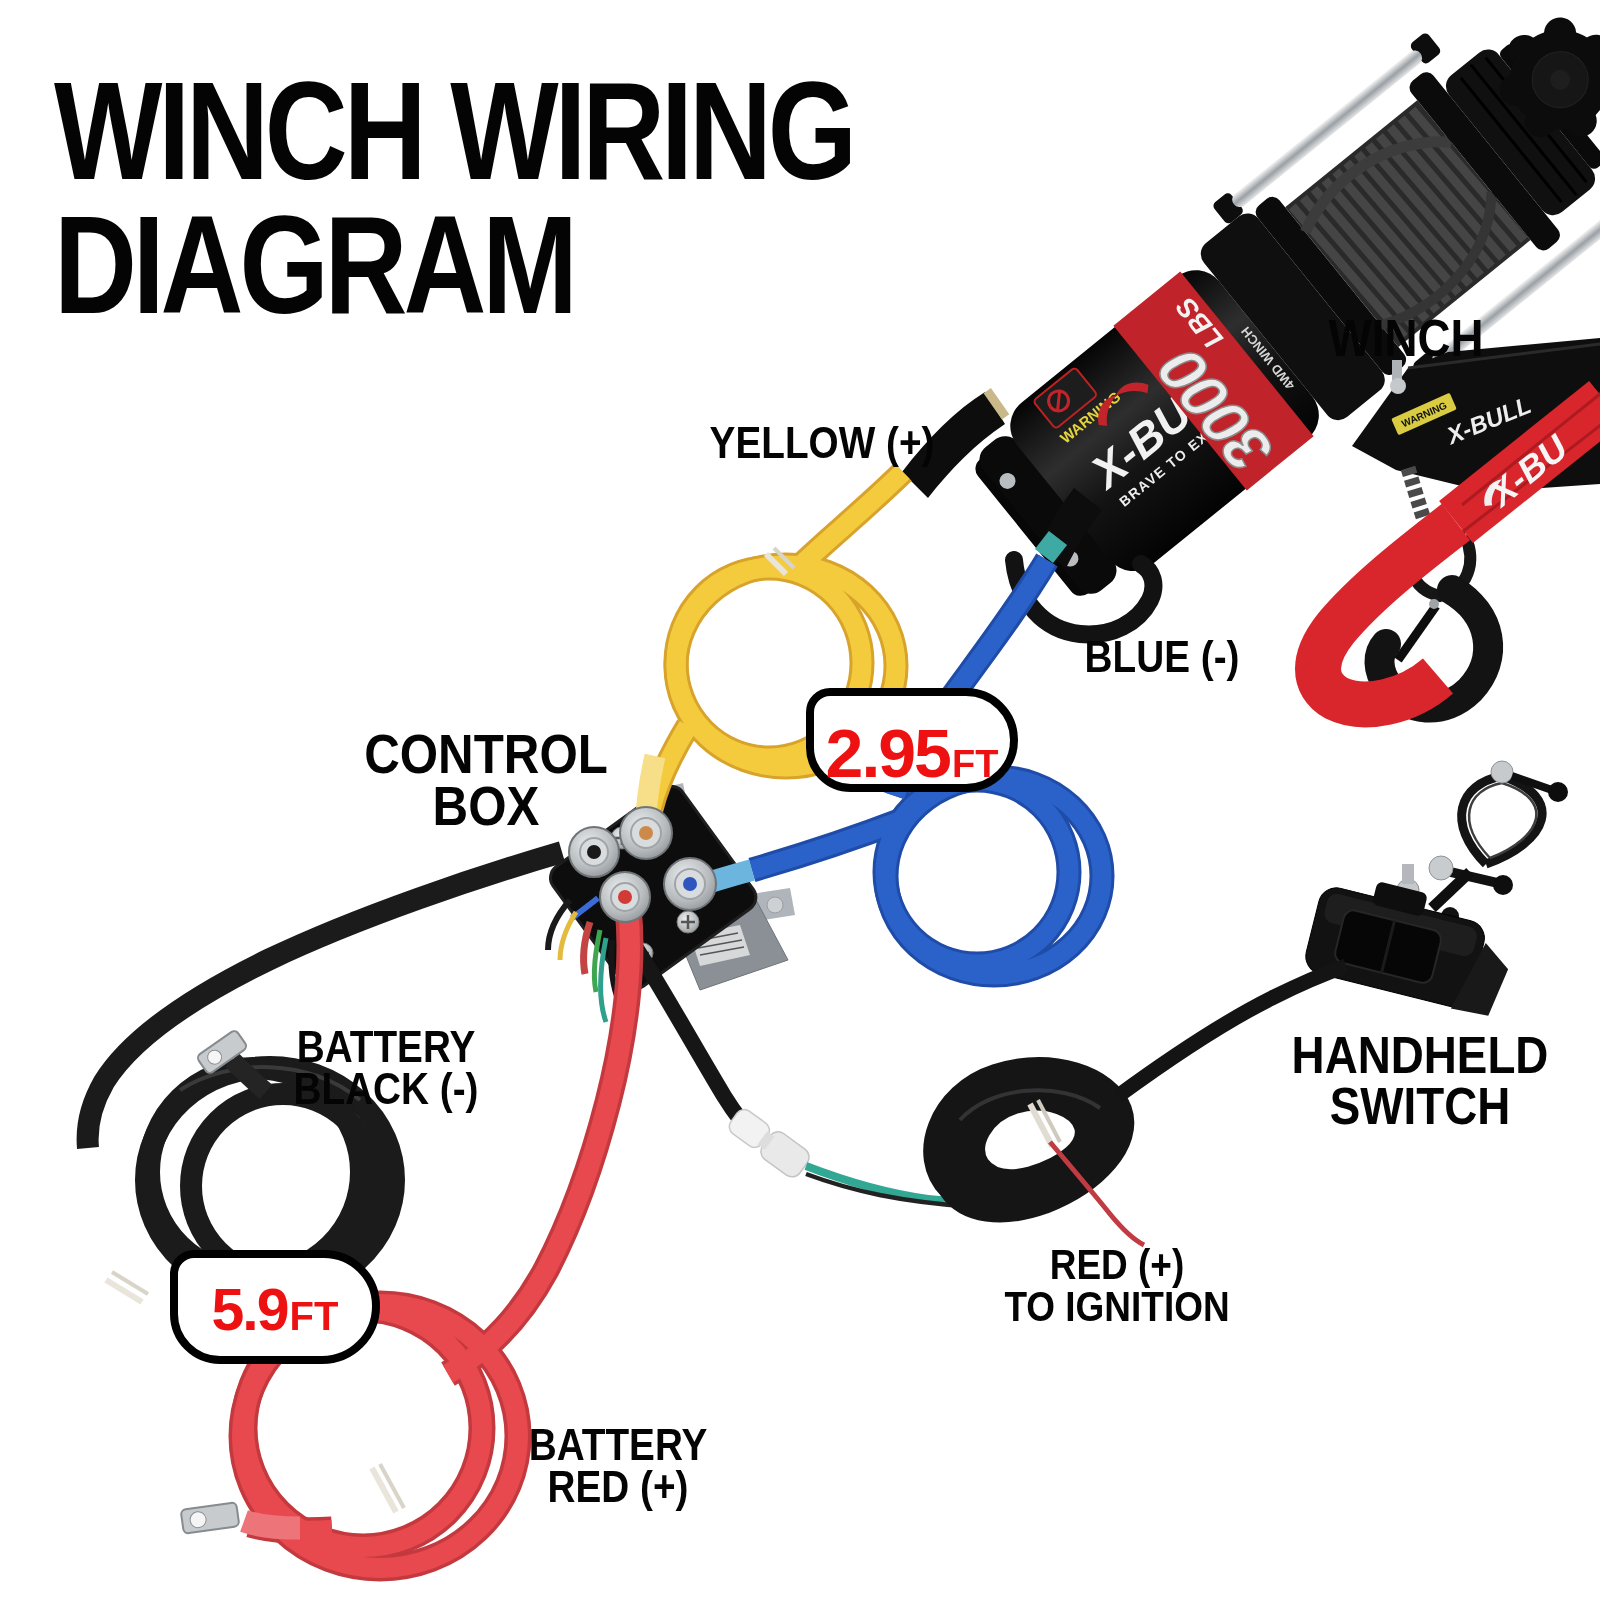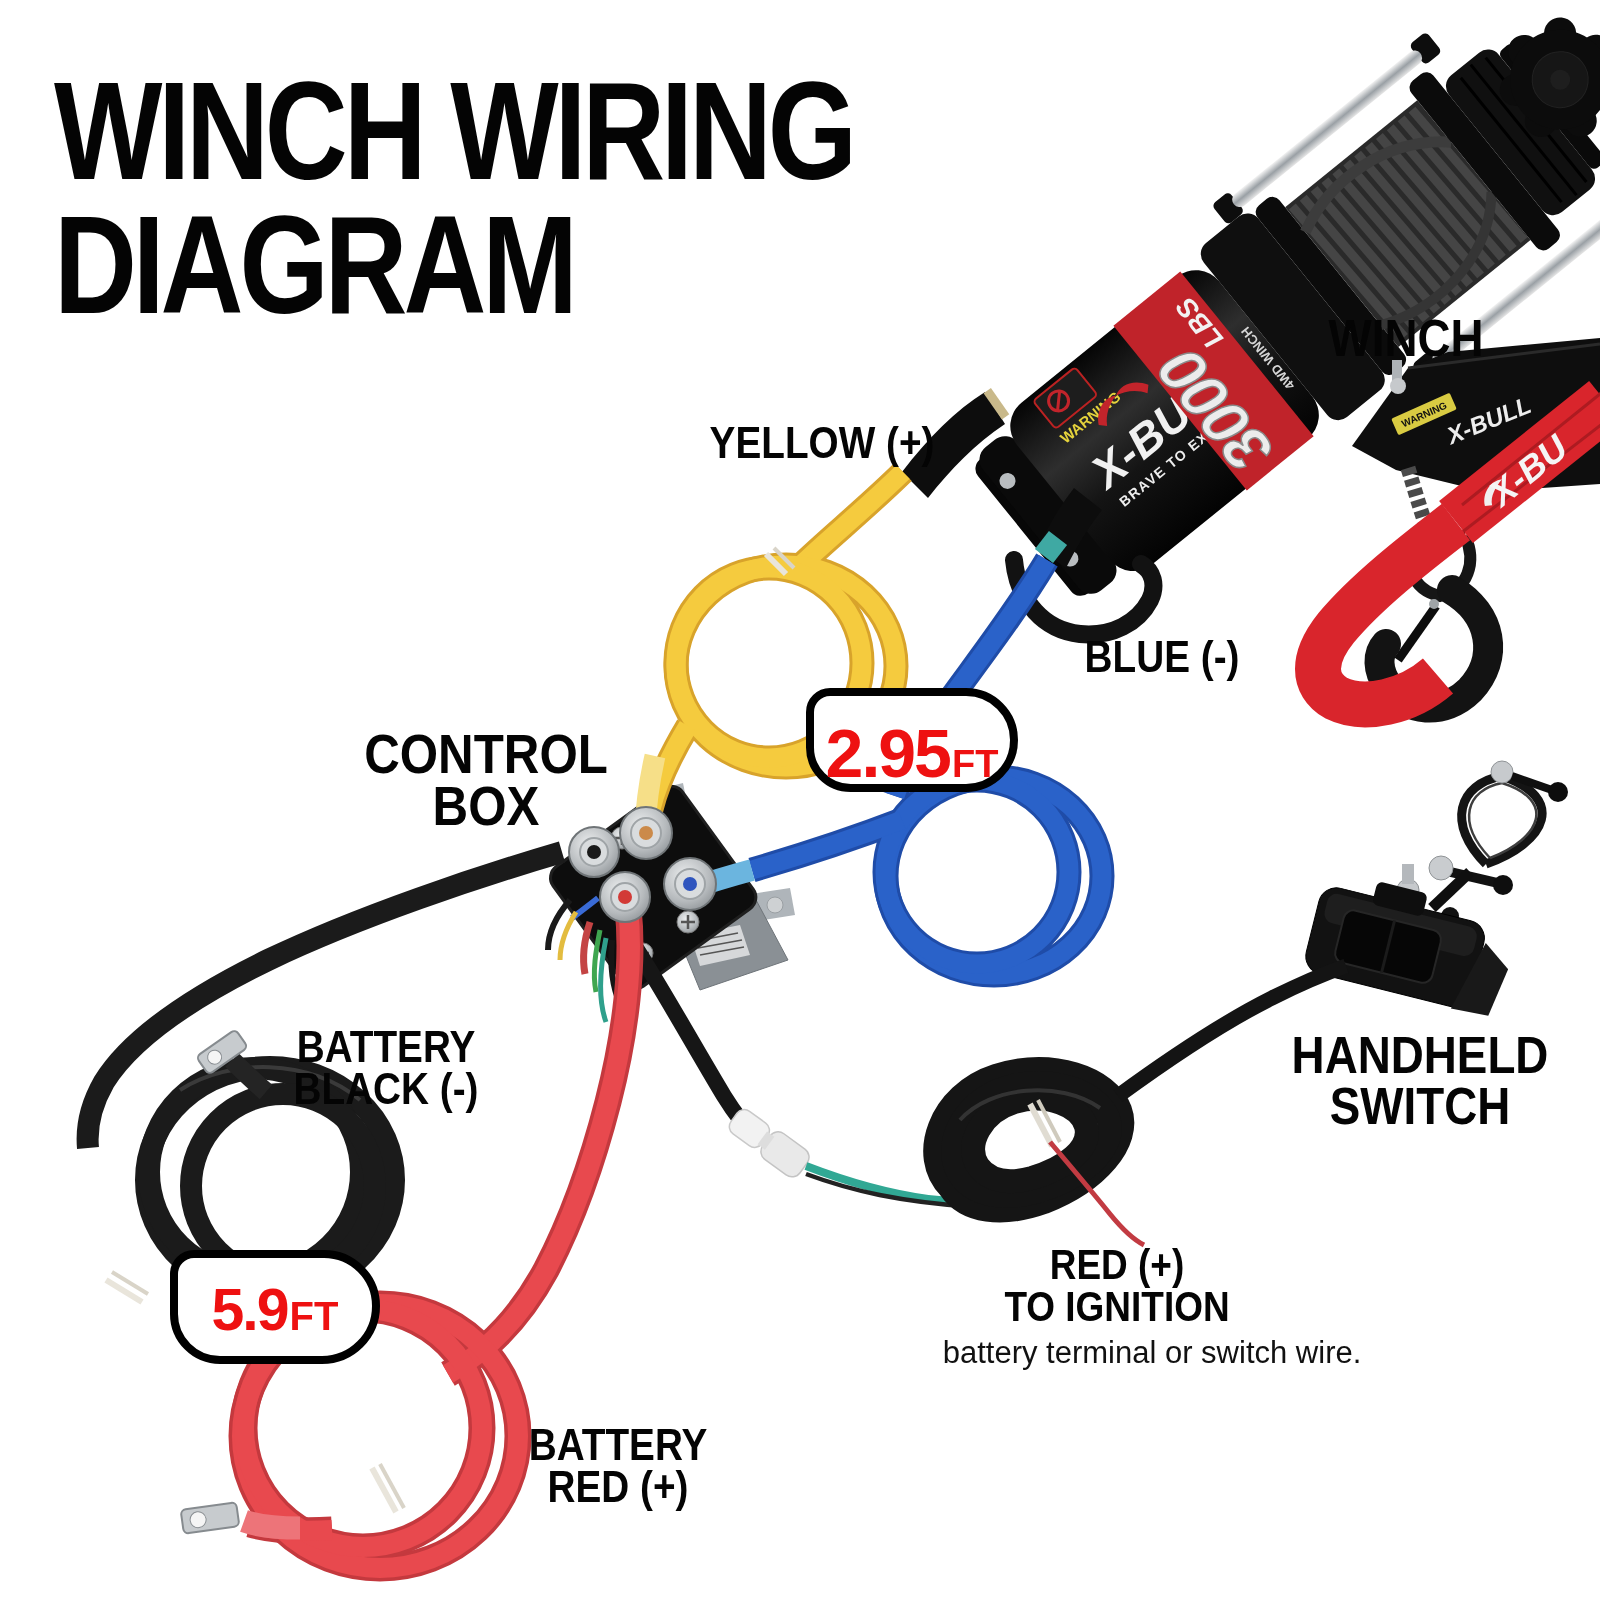--- a/index.html
+++ b/index.html
@@ -378,21 +378,20 @@
     <span>BATTERY</span>
     <span>RED (+)</span>
   </div>
 
   <div class="lbl lbl-ign">
     <span>RED (+)</span>
     <span>TO IGNITION</span>
   </div>
 
   <div class="note">
-    <span style="display:block">battery terminal or switch wire.</span>
   </div>
 
   <div class="pill" id="pill1">
     <span class="val" style="color: rgb(238, 17, 17);">2.95</span>
     <span class="unit" style="color: rgb(238, 17, 17);">FT</span>
   </div>
 
   <div class="pill" id="pill2">
     <span class="val" style="color: rgb(238, 17, 17);">5.9</span>
     <span class="unit" style="color: rgb(238, 17, 17);">FT</span>

